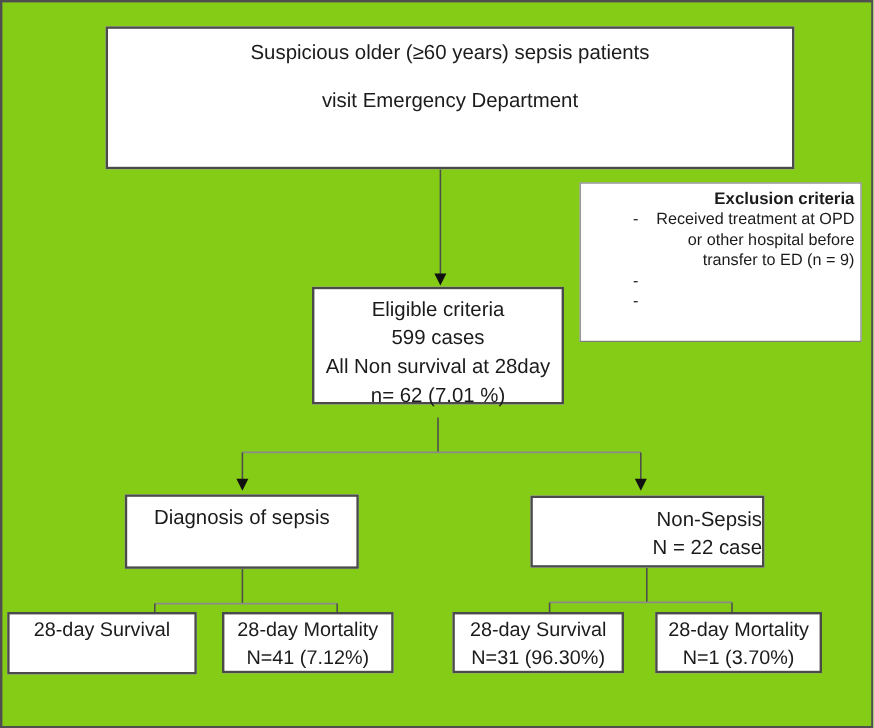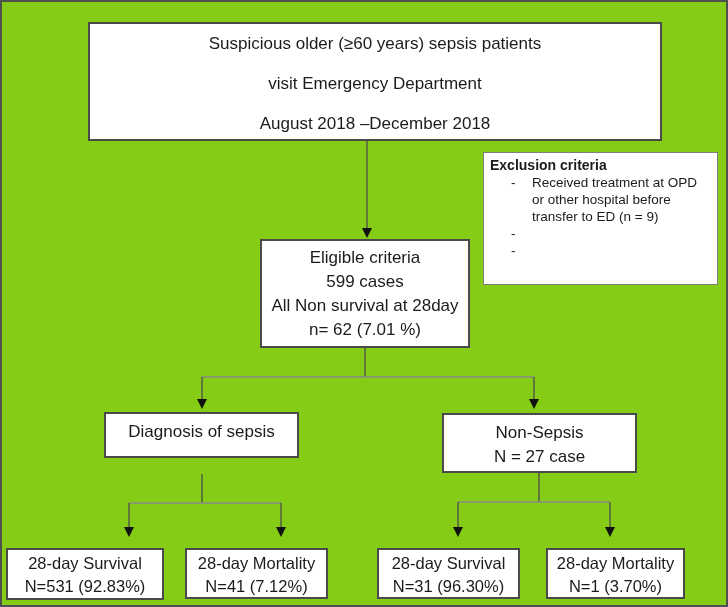--- a/index.html
+++ b/index.html
@@ -22,41 +22,41 @@
     background:#ffffff;
     border:2px solid #4a4a4a;
     box-sizing:border-box;
     text-align:center;
   }
   .top-box{
     left:88px;top:22px;width:574px;height:119px;
     font-size:17px;line-height:40px;
   }
   .eligible-box{
-    left:260px;top:239px;width:210px;height:109px;
+    left:260px;top:239px;width:210px;height:98px;
     font-size:17px;line-height:24px;padding-top:5px;
   }
   .branch-box{
-    width:195px;height:46px;
+    width:195px;height:62px;
     font-size:17px;line-height:24px;padding-top:6px;
   }
   .sepsis-box{left:104px;top:412px;}
-  .nonsepsis-box{left:442px;top:413px;height:60px;}
+  .nonsepsis-box{left:442px;top:413px;height:60px;text-align:right;}
   .outcome-box{
-    top:548px;height:51px;
+    top:510px;height:51px;
     font-size:16.5px;line-height:23px;padding-top:2px;
   }
   .outcome-1{left:6px;width:158px;height:52px;}
   .outcome-2{left:185px;width:143px;}
   .outcome-3{left:377px;width:143px;}
   .outcome-4{left:546px;width:139px;}
   .exclusion-box{
     left:483px;top:152px;width:235px;height:133px;
     border:1px solid #7d7d7d;
-    text-align:left;
+    text-align:right;
     padding:3px 5px 0 6px;
     font-size:13.5px;line-height:17px;
     box-sizing:border-box;
   }
   .exclusion-title{
     font-weight:bold;font-size:14px;line-height:18px;
   }
   .exclusion-item{
     display:flex;
     margin-left:21px;
@@ -105,21 +105,20 @@
       <line x1="458" y1="502" x2="458" y2="528" stroke="#4d4d4d" stroke-width="1.3"></line>
       <polygon points="453,527 463,527 458,537" fill="#111111"></polygon>
       <line x1="610" y1="502" x2="610" y2="528" stroke="#4d4d4d" stroke-width="1.3"></line>
       <polygon points="605,527 615,527 610,537" fill="#111111"></polygon>
     </g>
   </svg>
 
   <div class="fbox top-box">
     <span class="line">Suspicious older (≥60 years) sepsis patients</span>
     <span class="line">visit Emergency Department</span>
-    <span class="line">August 2018 –December 2018</span>
   </div>
 
   <div class="fbox exclusion-box">
     <div class="exclusion-title">Exclusion criteria</div>
     <div class="exclusion-item">
       <span class="dash">-</span>
       <span class="itxt">Received treatment at OPD or other hospital before transfer to ED (n = 9)</span>
     </div>
     <div class="exclusion-item">
       <span class="dash">-</span>
@@ -135,26 +134,25 @@
     <span class="line">All Non survival at 28day</span>
     <span class="line">n= 62 (7.01 %)</span>
   </div>
 
   <div class="fbox branch-box sepsis-box">
     <span class="line">Diagnosis of sepsis</span>
   </div>
 
   <div class="fbox branch-box nonsepsis-box">
     <span class="line">Non-Sepsis</span>
-    <span class="line">N = 27 case</span>
+    <span class="line">N = 22 case</span>
   </div>
 
   <div class="fbox outcome-box outcome-1">
     <span class="line">28-day Survival</span>
-    <span class="line">N=531 (92.83%)</span>
   </div>
   <div class="fbox outcome-box outcome-2">
     <span class="line">28-day Mortality</span>
     <span class="line">N=41 (7.12%)</span>
   </div>
   <div class="fbox outcome-box outcome-3">
     <span class="line">28-day Survival</span>
     <span class="line">N=31 (96.30%)</span>
   </div>
   <div class="fbox outcome-box outcome-4">

